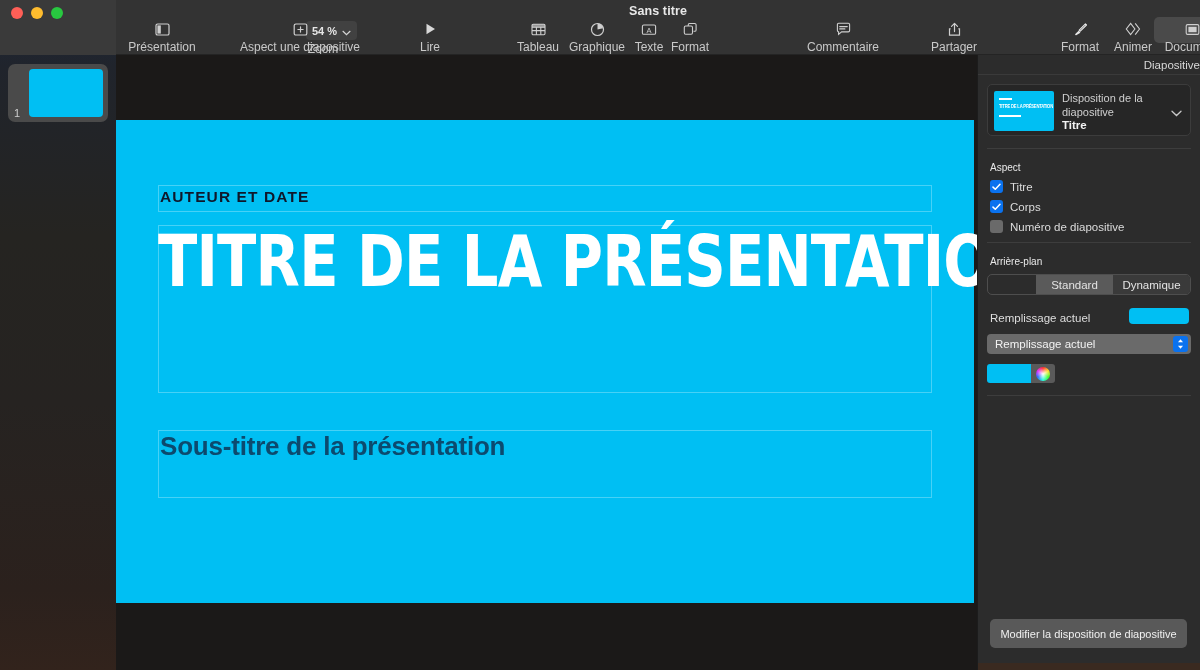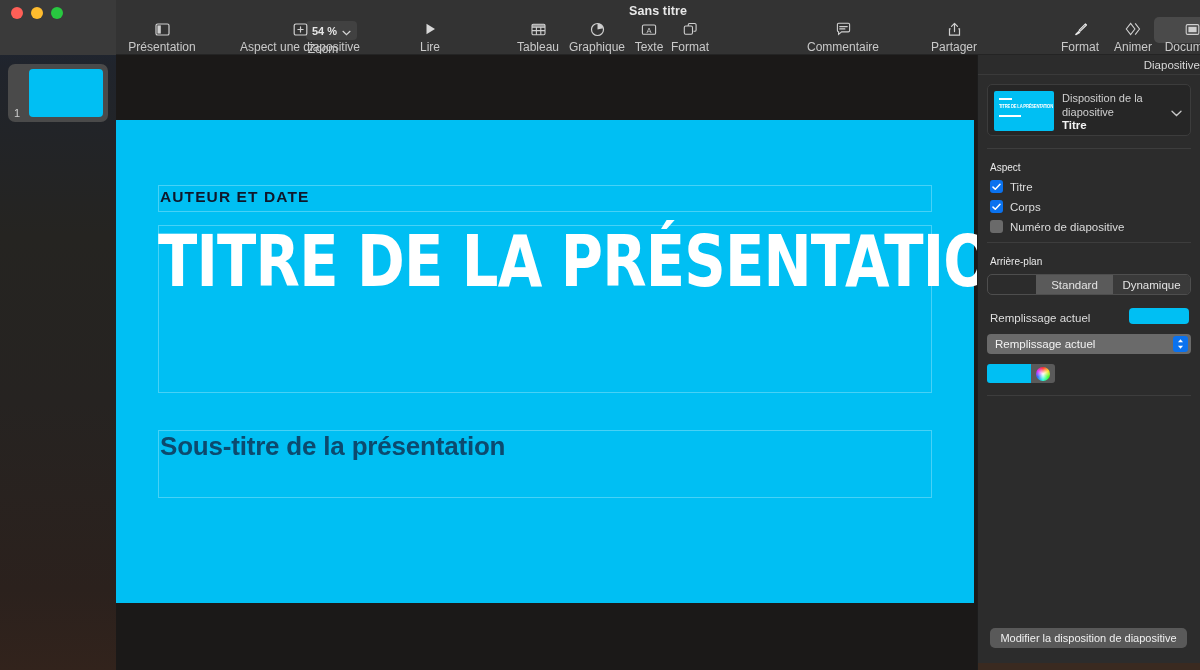--- a/index.html
+++ b/index.html
@@ -229,21 +229,21 @@
   }
   .wheel {
     width:14px; height:14px; border-radius:50%;
     background:
       radial-gradient(circle at 50% 50%, #ffffff 0%, rgba(255,255,255,0) 62%),
       conic-gradient(#ff2d2d,#ffe02d,#3dff2d,#2dffe0,#2d6bff,#e02dff,#ff2d2d);
   }
 
   .modify-btn {
     position:absolute; left:12px; bottom:22px;
-    width:197px; height:20px;
+    width:197px; height:29px;
     background:#595959; border-radius:5px;
     color:#f0f0f0; font-size:11px;
     display:flex; align-items:center; justify-content:center;
     white-space:nowrap;
   }
   .insp-bottom-strip {
     position:absolute; left:0; bottom:0; width:100%; height:7px;
     background:#3a2a20;
   }
 </style>

